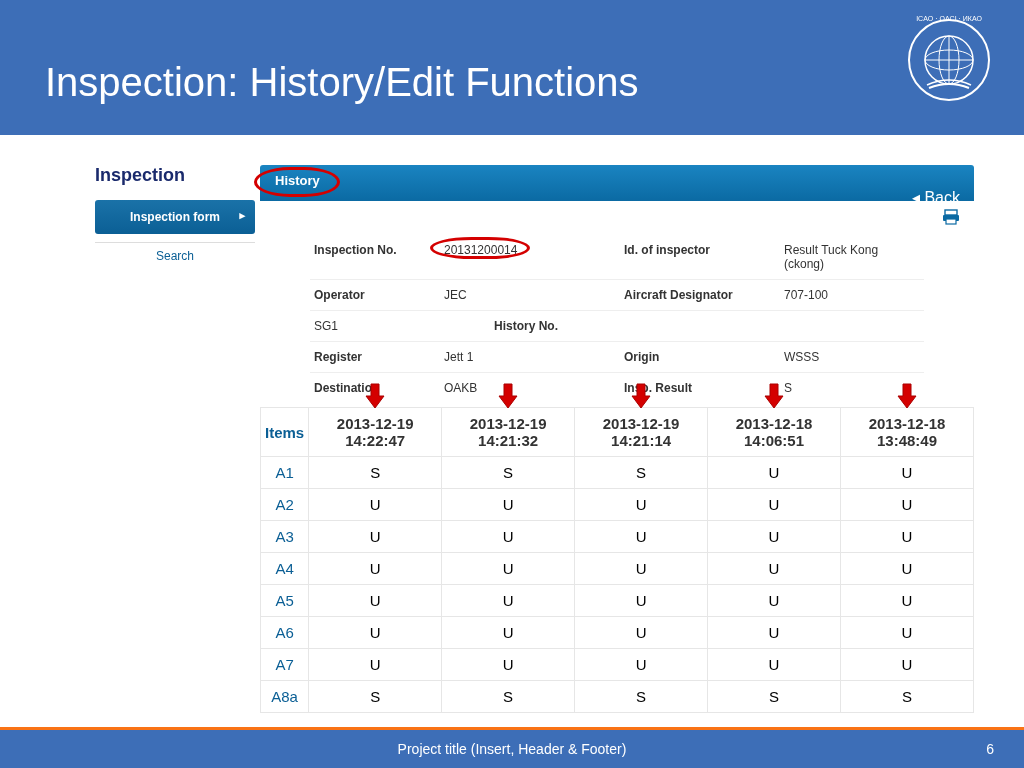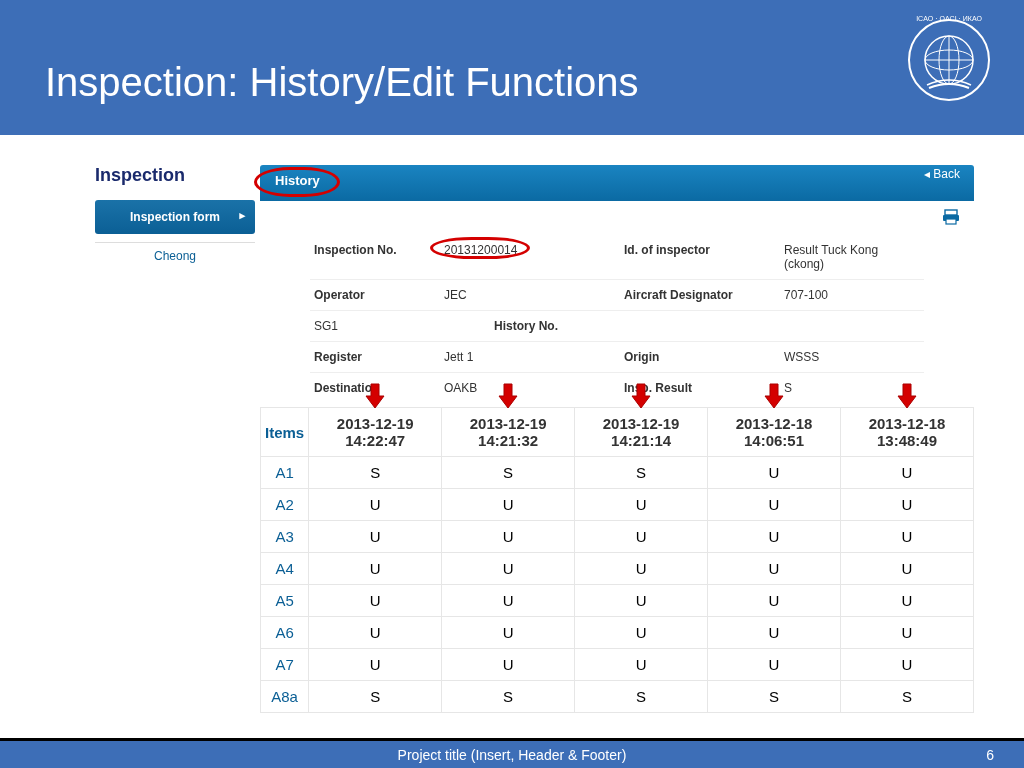--- a/index.html
+++ b/index.html
@@ -13,21 +13,21 @@
 
   .left-panel { position: absolute; left: 95px; top: 30px; width: 160px; }
   .section-label { color: #1a2a6c; font-weight: bold; font-size: 18px; margin-bottom: 14px; }
   .nav-btn { background: linear-gradient(#1a72a8,#0b5f95); color: #fff; font-weight: bold; font-size: 12px; padding: 10px 12px; border-radius: 3px; text-align: center; position: relative; cursor: pointer; }
   .nav-btn .caret { position: absolute; right: 10px; top: 9px; font-size: 11px; }
   .search-link { text-align: center; color: #0b5f95; font-size: 12px; margin-top: 8px; padding: 6px; border-top: 1px solid #ddd; cursor: pointer; }
 
   .main-panel { margin-left: 170px; }
   .bar { background: linear-gradient(#1a84c1,#0b6aa3); height: 36px; border-radius: 3px 3px 0 0; color: #fff; font-size: 13px; position: relative; }
   .bar .tab { position: absolute; left: 15px; top: 8px; font-weight: bold; }
-  .bar .back { position: absolute; right: 14px; top: 2px; cursor: pointer; font-size: 12px; }
+  .bar .back { position: absolute; right: 14px; top: 23px; cursor: pointer; font-size: 16px; }
   .circle-red { position: absolute; left: -6px; top: 2px; width: 86px; height: 30px; border: 3px solid #d40000; border-radius: 50%/60%; pointer-events: none; }
   .print-row { text-align: right; padding: 8px 14px 0 0; }
   .print-icon { display:inline-block; width:18px; height:16px; cursor:pointer; }
 
   .info-grid { padding: 6px 50px 0 50px; font-size: 12px; color: #333; }
   .info-row { display: flex; border-bottom: 1px solid #eee; }
   .info-row:last-child { border-bottom: none; }
   .info-cell-l { width: 130px; font-weight: bold; padding: 8px 4px; }
   .info-cell-v { width: 180px; padding: 8px 4px; position: relative; }
   .info-cell-l2 { width: 160px; font-weight: bold; padding: 8px 4px; }
@@ -35,21 +35,21 @@
   .circle-red2 { position: absolute; left: -10px; top: 2px; width: 100px; height: 22px; border: 3px solid #d40000; border-radius: 50%/60%; pointer-events: none; }
 
   .history-table { width: 100%; border-collapse: collapse; font-size: 15px; margin-top: 4px; }
   .history-table th, .history-table td { border: 1px solid #e6e6e6; padding: 7px 4px; text-align: center; }
   .history-table th { font-weight: bold; color: #333; position: relative; }
   .history-table th.items { color: #0b5f95; }
   .history-table td.item-id { color: #0b5f95; font-weight: normal; }
 
   .arrow { position: absolute; top: -26px; left: 50%; transform: translateX(-50%); pointer-events: none; }
 
-  .slide-footer { position: absolute; bottom: 0; left: 0; width: 100%; height: 30px; background: #3D6EB7; border-top: 3px solid #000000; color: #fff; font-size: 14px; display: flex; align-items: center; justify-content: center; }
+  .slide-footer { position: absolute; bottom: 0; left: 0; width: 100%; height: 41px; background: #3D6EB7; border-top: 3px solid #f97316; color: #fff; font-size: 14px; display: flex; align-items: center; justify-content: center; }
   .slide-footer .pagenum { position: absolute; right: 30px; }
 </style>
 </head>
 <body>
 
 <div class="slide-header">
   <div class="slide-title">Inspection: History/Edit Functions</div>
   <div class="logo">
     <svg viewBox="0 0 100 100">
       <circle cx="50" cy="50" r="40" fill="none" stroke="#fff" stroke-width="2"></circle>
@@ -66,21 +66,21 @@
 </div>
 
 <div class="content">
 
   <div class="left-panel">
     <div class="section-label">Inspection</div>
     <div class="nav-btn">
       <span>Inspection form</span>
       <span class="caret">▸</span>
     </div>
-    <div class="search-link">Cheong</div>
+    <div class="search-link">Search</div>
   </div>
 
   <div class="main-panel">
     <div class="bar">
       <div class="circle-red"></div>
       <span class="tab">History</span>
       <span class="back">◂ Back</span>
     </div>
     <div class="print-row">
       <span class="print-icon">

